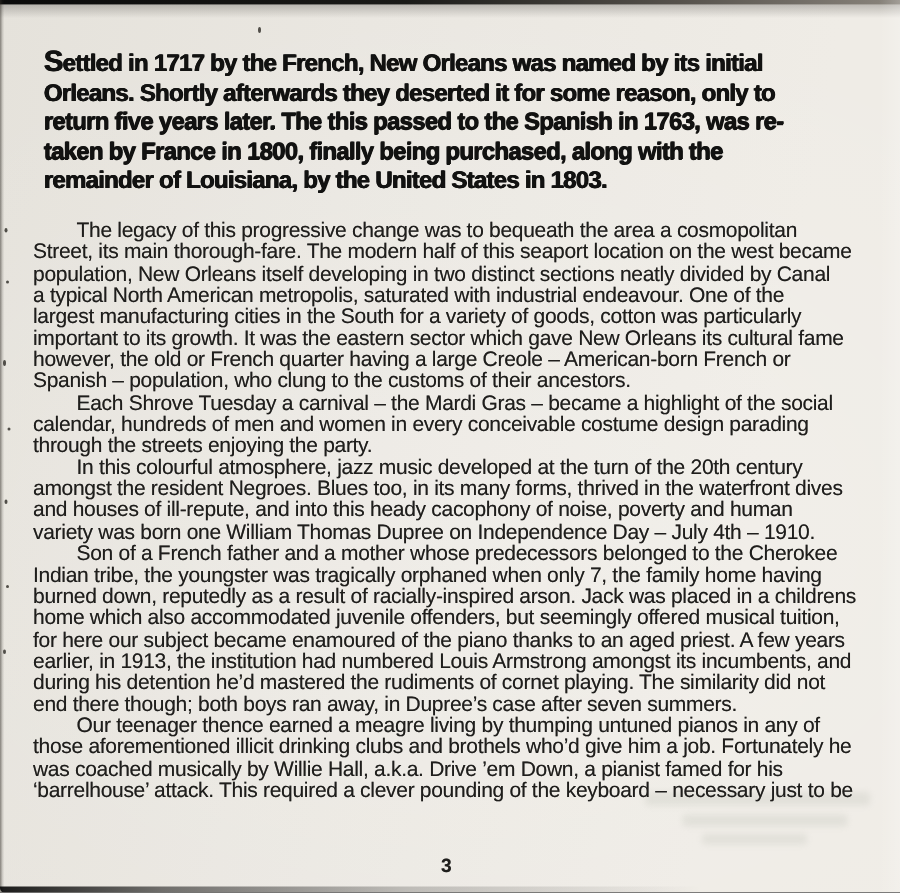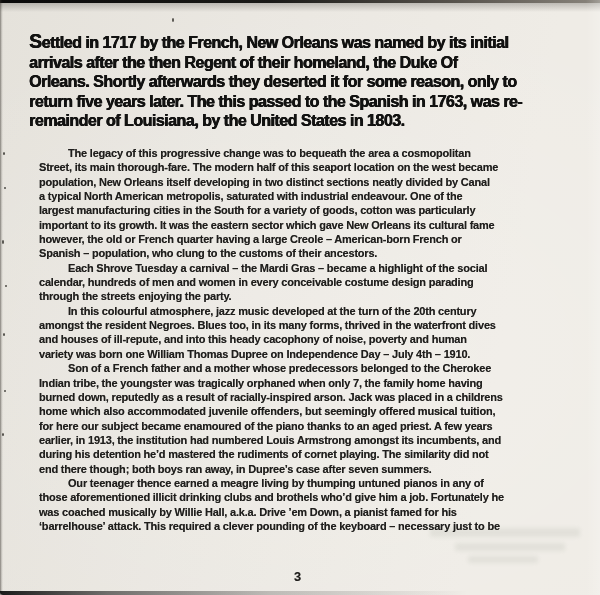--- a/index.html
+++ b/index.html
@@ -32,25 +32,24 @@
     position:absolute;left:29px;top:32px;width:552px;
     font-size:16px;line-height:19.5px;font-weight:bold;
     letter-spacing:-0.5px;color:var(--ink-heavy);
     text-shadow:0.6px 0 0 currentColor, 0 0.35px 0 currentColor;
   }
   .intro .line{white-space:nowrap;}
   .intro .line:first-child::first-letter{font-size:1.22em;}
 
   
   .bodytext{
-    position:absolute;left:39px;top:146px;width:555px;
-    font-size:11px;line-height:14.35px;letter-spacing:-0.2px;
+    position:absolute;left:22px;top:146px;width:555px;
+    font-size:14px;line-height:14.35px;letter-spacing:-0.2px;
     color:var(--ink);
     text-shadow:0 0 0.4px rgba(20,20,20,0.55);
-    font-weight:bold;
   }
   .bodytext .para{margin:0;}
   .bodytext .line{white-space:nowrap;}
   .bodytext .line.first{padding-left:29px;}
 
   .page-number{
     position:absolute;left:0;top:569px;width:595px;text-align:center;
     font-size:12.8px;font-weight:bold;letter-spacing:0;
     color:var(--ink);text-shadow:0 0 0.4px rgba(20,20,20,0.5);
   }
@@ -74,23 +73,23 @@
   <div class="speck" style="left:3px;top:333px;width:2px;height:3px"></div>
   <div class="speck" style="left:4px;top:390px;width:2px;height:2px"></div>
   <div class="speck" style="left:2px;top:433px;width:2px;height:3px"></div>
 
   <div class="showthrough" style="left:430px;top:528px;width:150px;height:9px"></div>
   <div class="showthrough" style="left:455px;top:543px;width:110px;height:8px"></div>
   <div class="showthrough" style="left:468px;top:556px;width:70px;height:7px"></div>
 
   <div class="intro">
       <div class="line">Settled in 1717 by the French, New Orleans was named by its initial</div>
-      <div class="line">arrivals after the then Regent of their homeland, the Duke Of</div>
       <div class="line">Orleans. Shortly afterwards they deserted it for some reason, only to</div>
       <div class="line">return five years later. The this passed to the Spanish in 1763, was re-</div>
+      <div class="line">taken by France in 1800, finally being purchased, along with the</div>
       <div class="line">remainder of Louisiana, by the United States in 1803.</div>
     </div>
 
   <div class="bodytext">
       <div class="para">
         <div class="line first">The legacy of this progressive change was to bequeath the area a cosmopolitan</div>
         <div class="line">Street, its main thorough-fare. The modern half of this seaport location on the west became</div>
         <div class="line">population, New Orleans itself developing in two distinct sections neatly divided by Canal</div>
         <div class="line">a typical North American metropolis, saturated with industrial endeavour. One of the</div>
         <div class="line">largest manufacturing cities in the South for a variety of goods, cotton was particularly</div>

